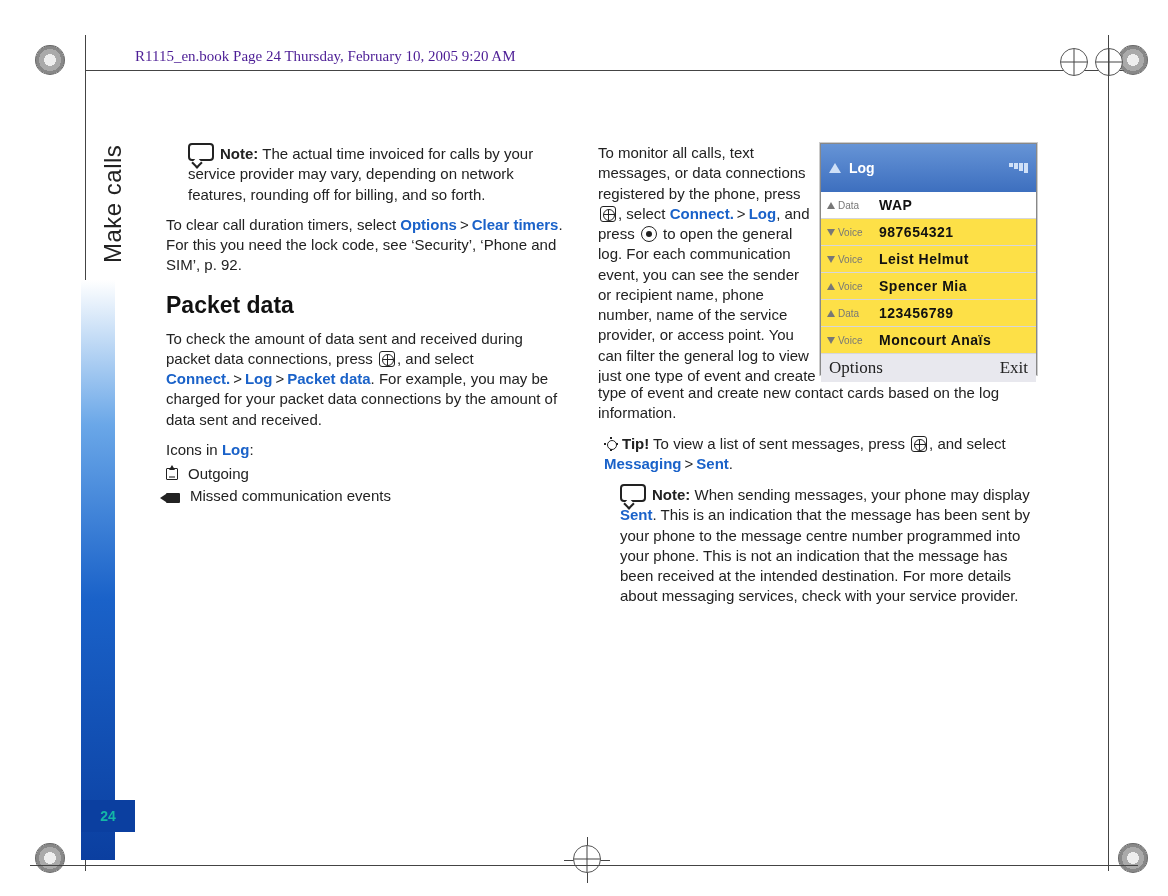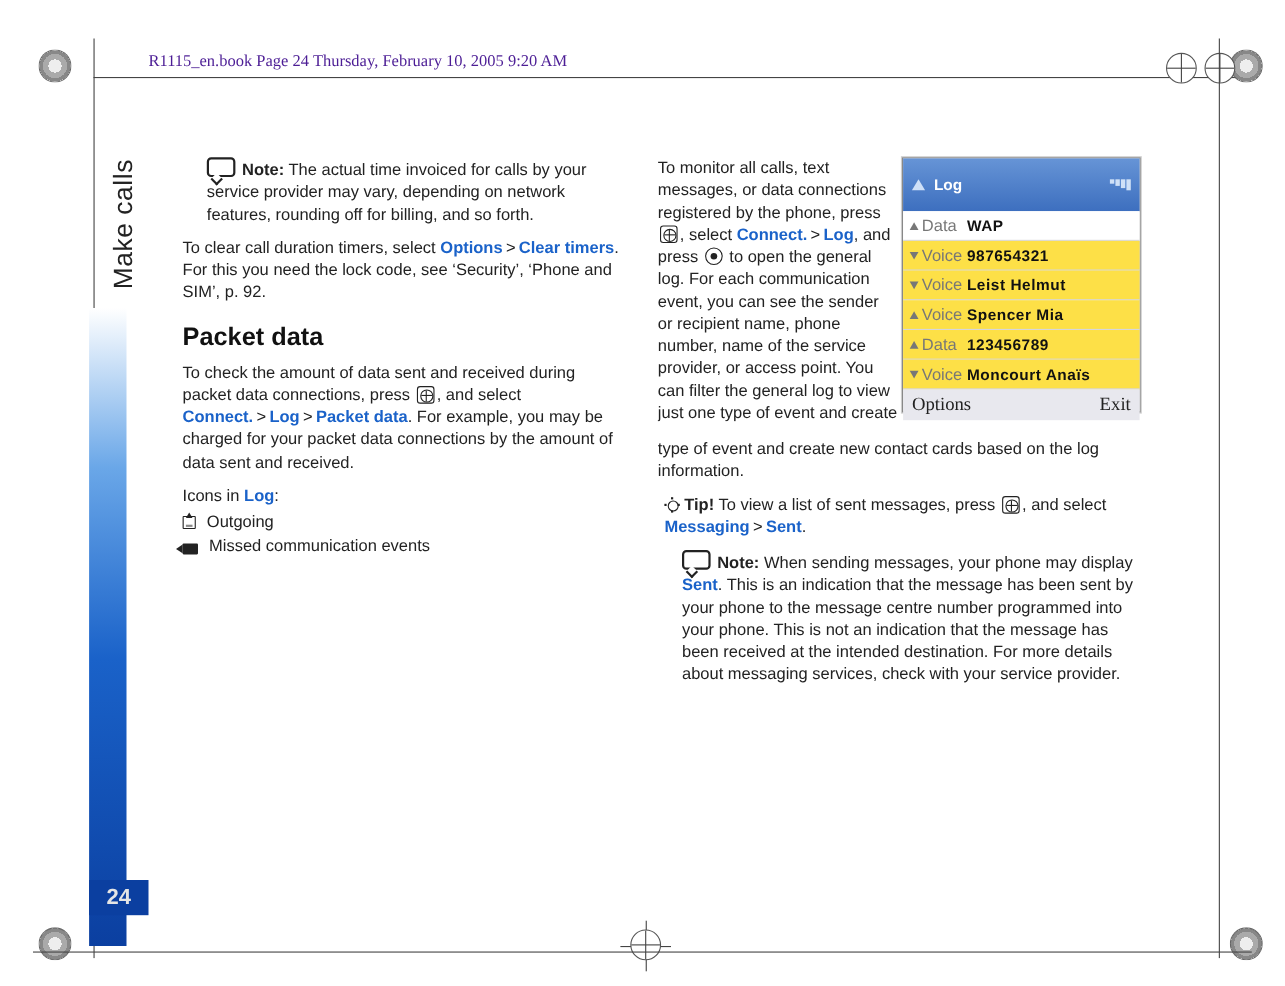--- a/index.html
+++ b/index.html
@@ -84,22 +84,22 @@
   
   .blue-bar {
     position: absolute;
     left: 81px; top: 280px; width: 34px; height: 580px;
     background: linear-gradient(to bottom, #ffffff 0%, #6aa7e8 25%, #1a62c9 55%, #0b3fa0 100%);
   }
   .page-num-box {
     position: absolute;
     left: 81px; top: 800px; width: 54px; height: 32px;
     background: #0b3fa0;
-    color: #e5e5e5;
-    font-size: 20px;
+    color: #14b8a6;
+    font-size: 14px;
     font-weight: bold;
     display: flex;
     align-items: center;
     justify-content: center;
   }
   
   .col {
     position: absolute;
     width: 400px;
     line-height: 1.35;
@@ -231,21 +231,21 @@
   .ps-row {
     display:flex; align-items:center;
     height: 26px;
     padding: 0 6px;
     gap:8px;
     border-bottom:1px solid #d6d6dc;
     background:#fde047;
   }
   .ps-row.sel { background:#fff; }
   .ps-tag {
-    font-size:15px; color:#777; width:44px;
+    font-size:10px; color:#777; width:44px;
     display:flex; align-items:center; gap:3px;
   }
   .ps-tag .up { width:0;height:0;border-left:4px solid transparent;border-right:4px solid transparent;border-bottom:7px solid #777;}
   .ps-tag .down { width:0;height:0;border-left:4px solid transparent;border-right:4px solid transparent;border-top:7px solid #777;}
   .ps-val { font-family: Liberation Sans, sans-serif; font-weight:bold; color:#111; letter-spacing:0.5px;}
   .ps-bottom {
     display:flex; justify-content:space-between;
     padding: 4px 8px;
     font-family: "Times New Roman", serif;
     font-size: 17px;
@@ -352,21 +352,21 @@
       <span>Exit</span>
     </div>
   </div>
 
   <div class="col" style="left:598px; top:143px; width:218px; height:240px; overflow:hidden">
      <p>
        <span>To monitor all calls, text messages, or data connections registered by the phone, press </span><span class="key-icon key-globe"></span><span>, select </span><span class="link-blue">Connect.</span><span class="gt">&gt;</span><span class="link-blue">Log</span><span>, and press </span><span class="key-icon key-round"></span><span> to open the general log. For each communication event, you can see the sender or recipient name, phone number, name of the service provider, or access point. You can filter the general log to view just one type of event and create new contact cards based on the log information.</span>
      </p>
   </div>
   <div class="col" style="left:598px; top:383px; width:440px">
-    <p style="margin-top:16px">
+    <p style="margin-top:0">
       type of event and create new contact cards based on the log information.
     </p>
     <p class="note-block" style="margin-left:6px">
       <span class="tip-icon"></span><span class="bold">Tip!</span><span> To view a list of sent messages, press </span><span class="key-icon key-globe"></span><span>, and select </span><span class="link-blue">Messaging</span><span class="gt">&gt;</span><span class="link-blue">Sent</span><span>.</span>
     </p>
     <p class="note-block">
       <span class="note-icon"></span><span class="bold">Note:</span><span> When sending messages, your phone may display </span><span class="link-blue">Sent</span><span>. This is an indication that the message has been sent by your phone to the message centre number programmed into your phone. This is not an indication that the message has been received at the intended destination. For more details about messaging services, check with your service provider.</span>
     </p>
   </div>
 

